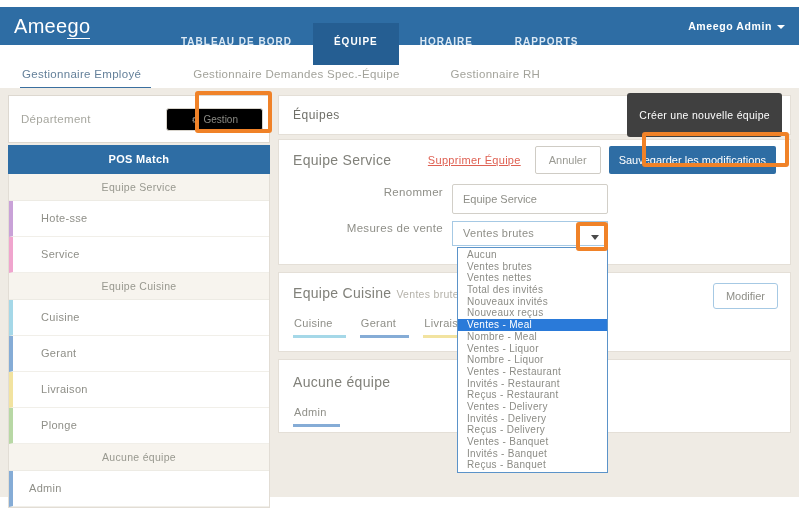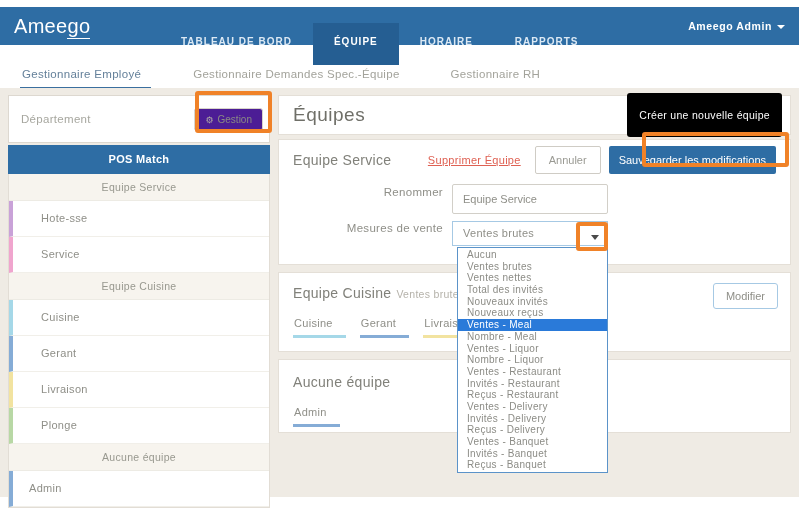--- a/index.html
+++ b/index.html
@@ -22,39 +22,39 @@
   .tab { margin-right:42px; font-size:11.5px; color:#a3a39b; padding:0 9px 7px 0; cursor:pointer; }
   .tab.active { color:#64809a; border-bottom:2px solid #3a6f9f; padding:0 10px 7px 2px; }
 
   
   .content-bg { position:absolute; top:88px; left:0; width:799px; height:409px; background:#efebe4; }
 
   
   .sidebar { position:absolute; left:8px; top:95px; width:262px; }
   .dept-row { height:48px; background:#ffffff; border:1px solid #ddd8d0; display:flex; align-items:center; }
   .dept-label { padding-left:12px; color:#a7a79f; font-size:11.5px; }
-  .gestion-btn { margin-left:auto; margin-right:6px; background:#4c1d95; border:1px solid #d8d4cc; border-radius:3px; padding:5px 10px; font-size:10px; color:#8a8a84; cursor:pointer; }
+  .gestion-btn { margin-left:auto; margin-right:6px; background:#000000; border:1px solid #d8d4cc; border-radius:3px; padding:5px 24px; font-size:10px; color:#8a8a84; cursor:pointer; }
   .gestion-btn .gear { color:#b0aca5; font-size:9px; margin-right:4px; }
   .pos-match { margin-top:2px; height:29px; line-height:29px; background:#2e6da4; color:#ffffff; text-align:center; font-size:11px; font-weight:bold; }
   .team-list { background:#ffffff; border:1px solid #e2ddd5; border-top:none; }
   .sec-header { height:27px; line-height:27px; text-align:center; background:#f7f4ee; color:#98988f; font-size:10.5px; border-bottom:1px solid #edebe4; }
   .team-item { height:36px; line-height:35px; padding-left:28px; font-size:11px; color:#8f8f88; background:#ffffff; border-bottom:1px solid #f1efe9; border-left:4px solid transparent; cursor:pointer; }
   .team-item.admin { padding-left:16px; }
   .bl-purple { border-left-color:#c9a2d8; }
   .bl-pink   { border-left-color:#f0a5ce; }
   .bl-cyan   { border-left-color:#a5d8e8; }
   .bl-blue   { border-left-color:#85acd6; }
   .bl-yellow { border-left-color:#f2e3a0; }
   .bl-green  { border-left-color:#b8d8a5; }
 
   
   .panel { position:absolute; left:278px; width:513px; background:#ffffff; border:1px solid #e4dfd7; }
   .equipes-panel { top:95px; height:40px; display:flex; align-items:center; }
-  .page-title { padding-left:14px; font-size:19px; color:#6f6f68; letter-spacing:.5px; }
-  .create-btn { margin-left:auto; margin-right:8px; background:#000000; color:#ffffff; font-size:10.5px; padding:16px 12px; border:none; border-radius:3px; cursor:pointer; letter-spacing:.3px; }
+  .page-title { padding-left:14px; font-size:12px; color:#6f6f68; letter-spacing:.5px; }
+  .create-btn { margin-left:auto; margin-right:8px; background:#404040; color:#ffffff; font-size:10.5px; padding:16px 12px; border:none; border-radius:3px; cursor:pointer; letter-spacing:.3px; }
 
   .service-panel { top:139px; height:126px; }
   .sp-header { position:absolute; top:0; left:0; width:100%; height:40px; display:flex; align-items:center; }
   .sp-title { padding-left:14px; font-size:14px; color:#81817a; }
   .delete-link { margin-left:auto; color:#df6153; font-size:11px; text-decoration:underline; cursor:pointer; }
   .cancel-btn { margin-left:14px; background:#ffffff; border:1px solid #cfccc5; border-radius:2px; color:#9a9a93; font-size:11px; padding:7px 13px; cursor:pointer; }
   .save-btn { margin-left:8px; margin-right:14px; background:#2e6da4; border:none; border-radius:2px; color:#ffffff; font-size:11px; padding:8px 10px; cursor:pointer; }
   .form-row { position:absolute; left:0; width:100%; display:flex; align-items:center; }
   .form-row.r1 { top:46px; }
   .form-row.r2 { top:82px; }

